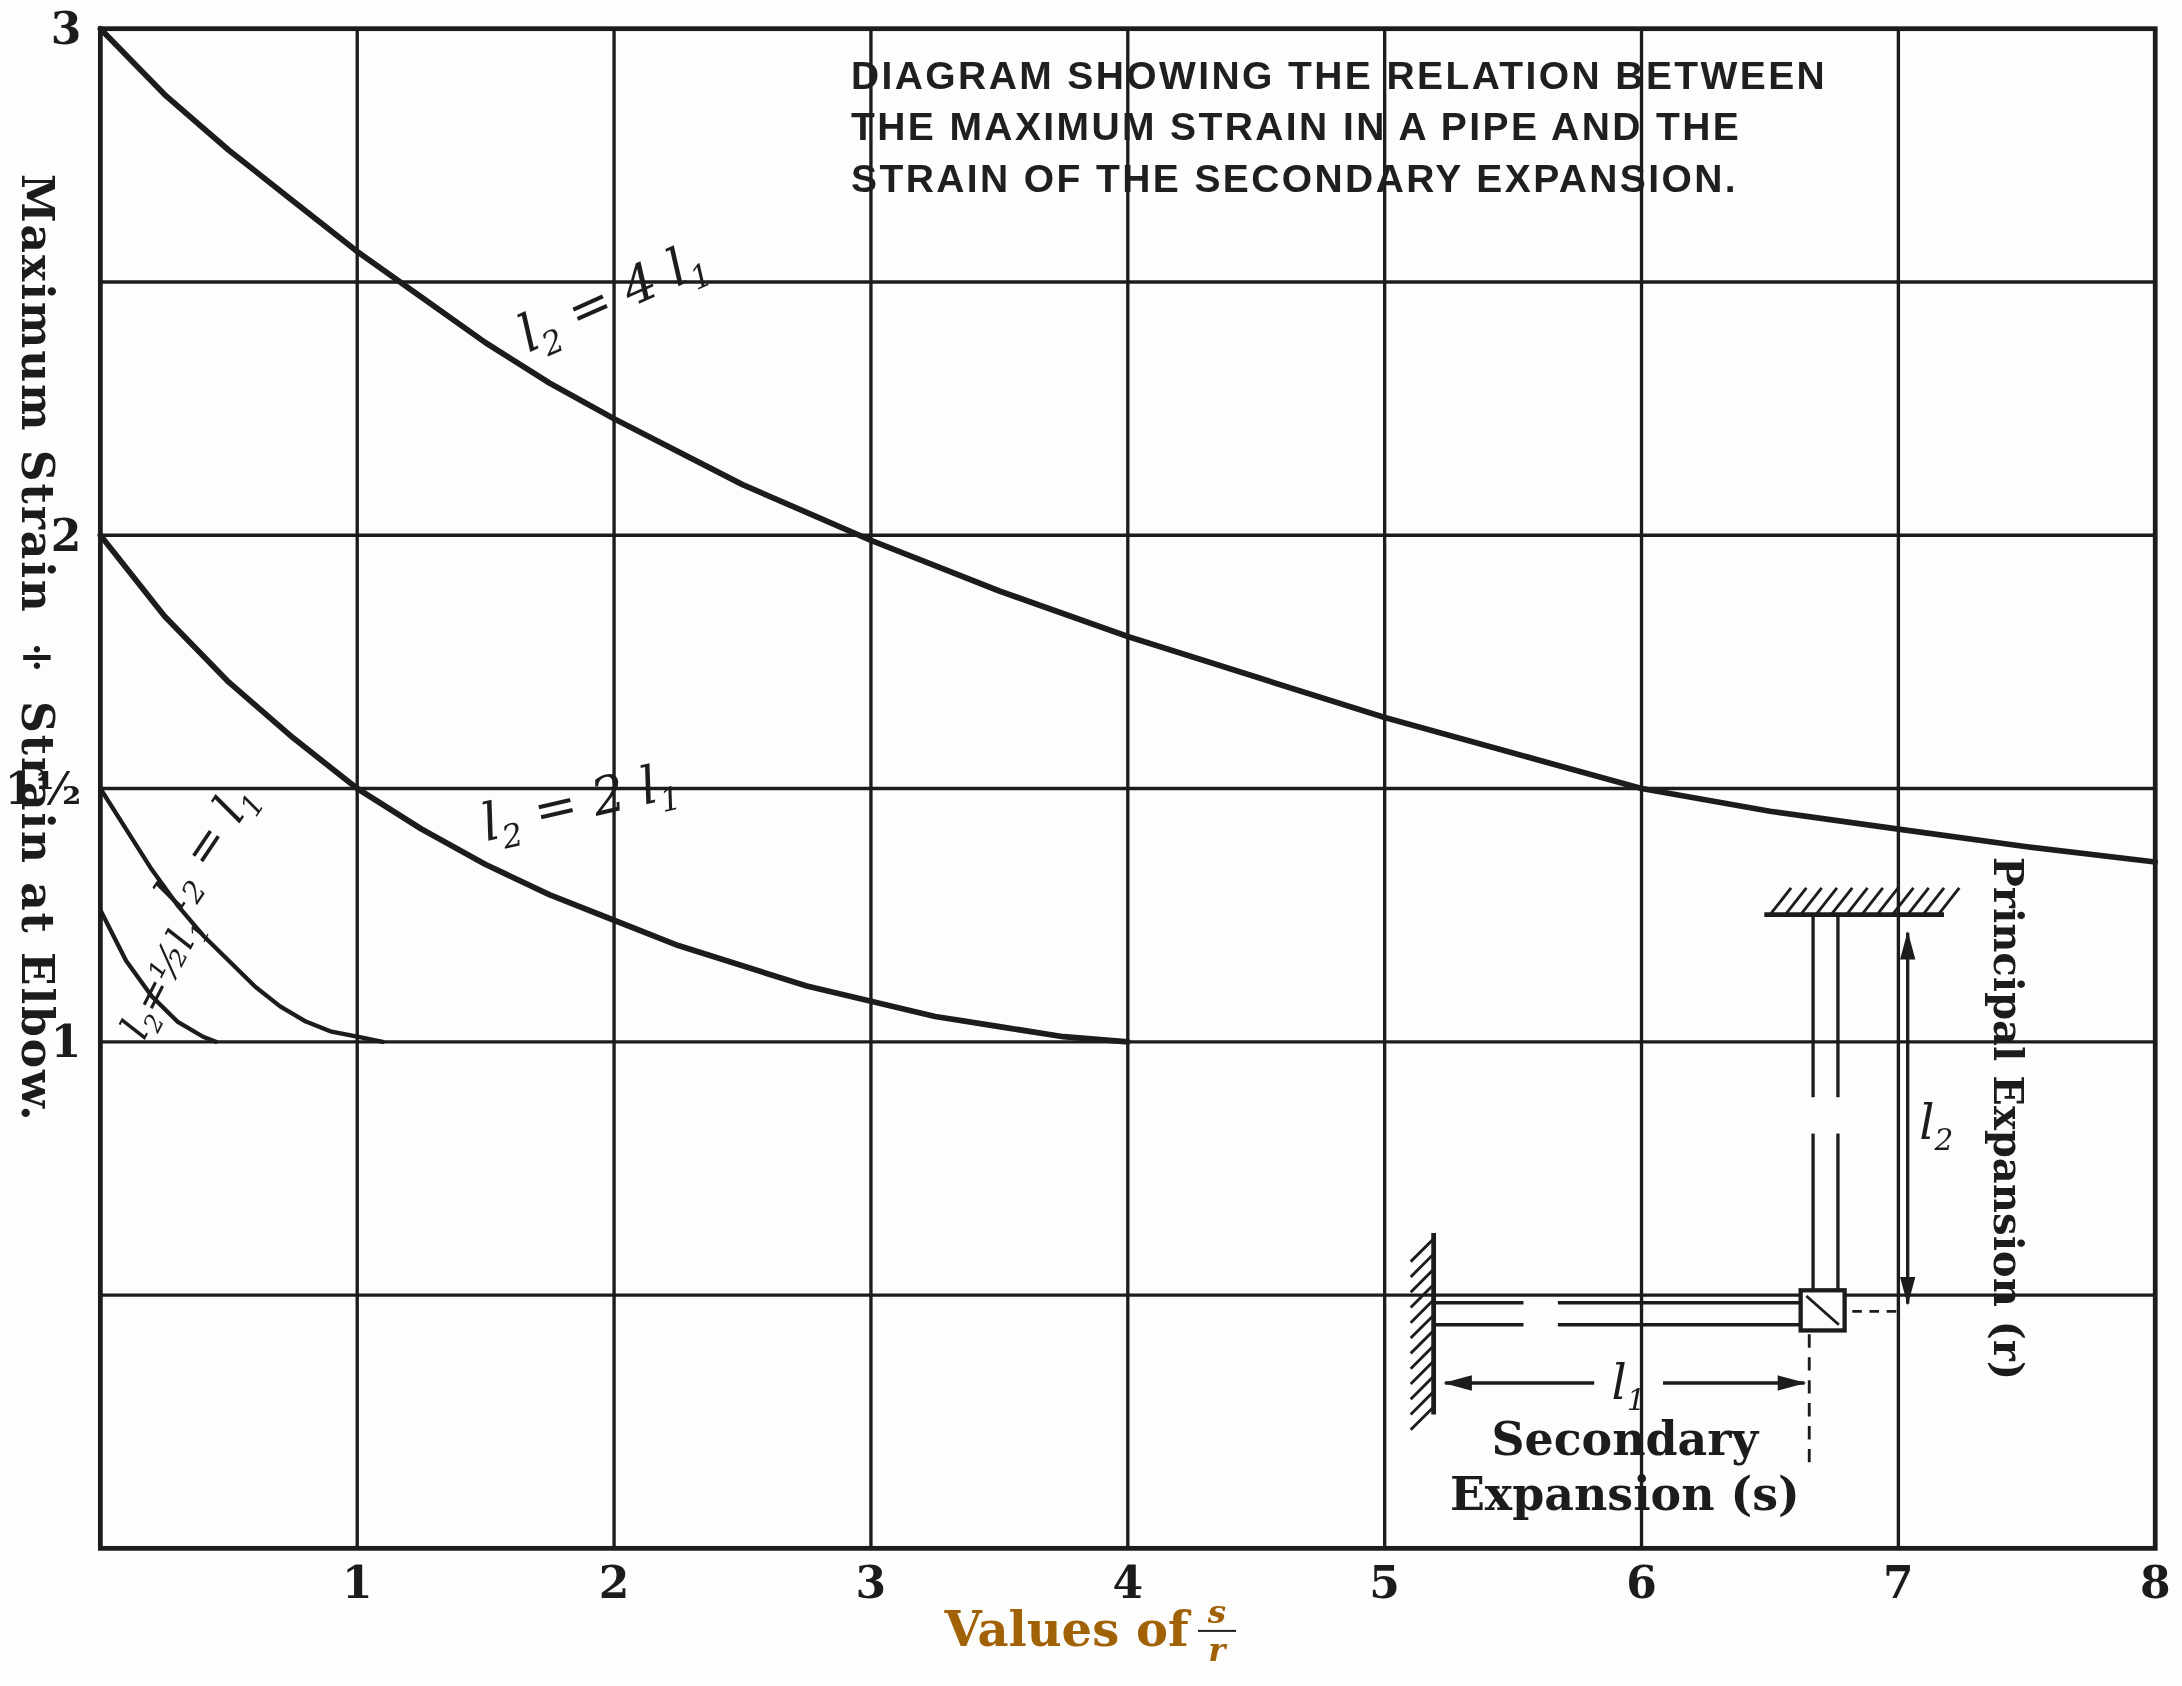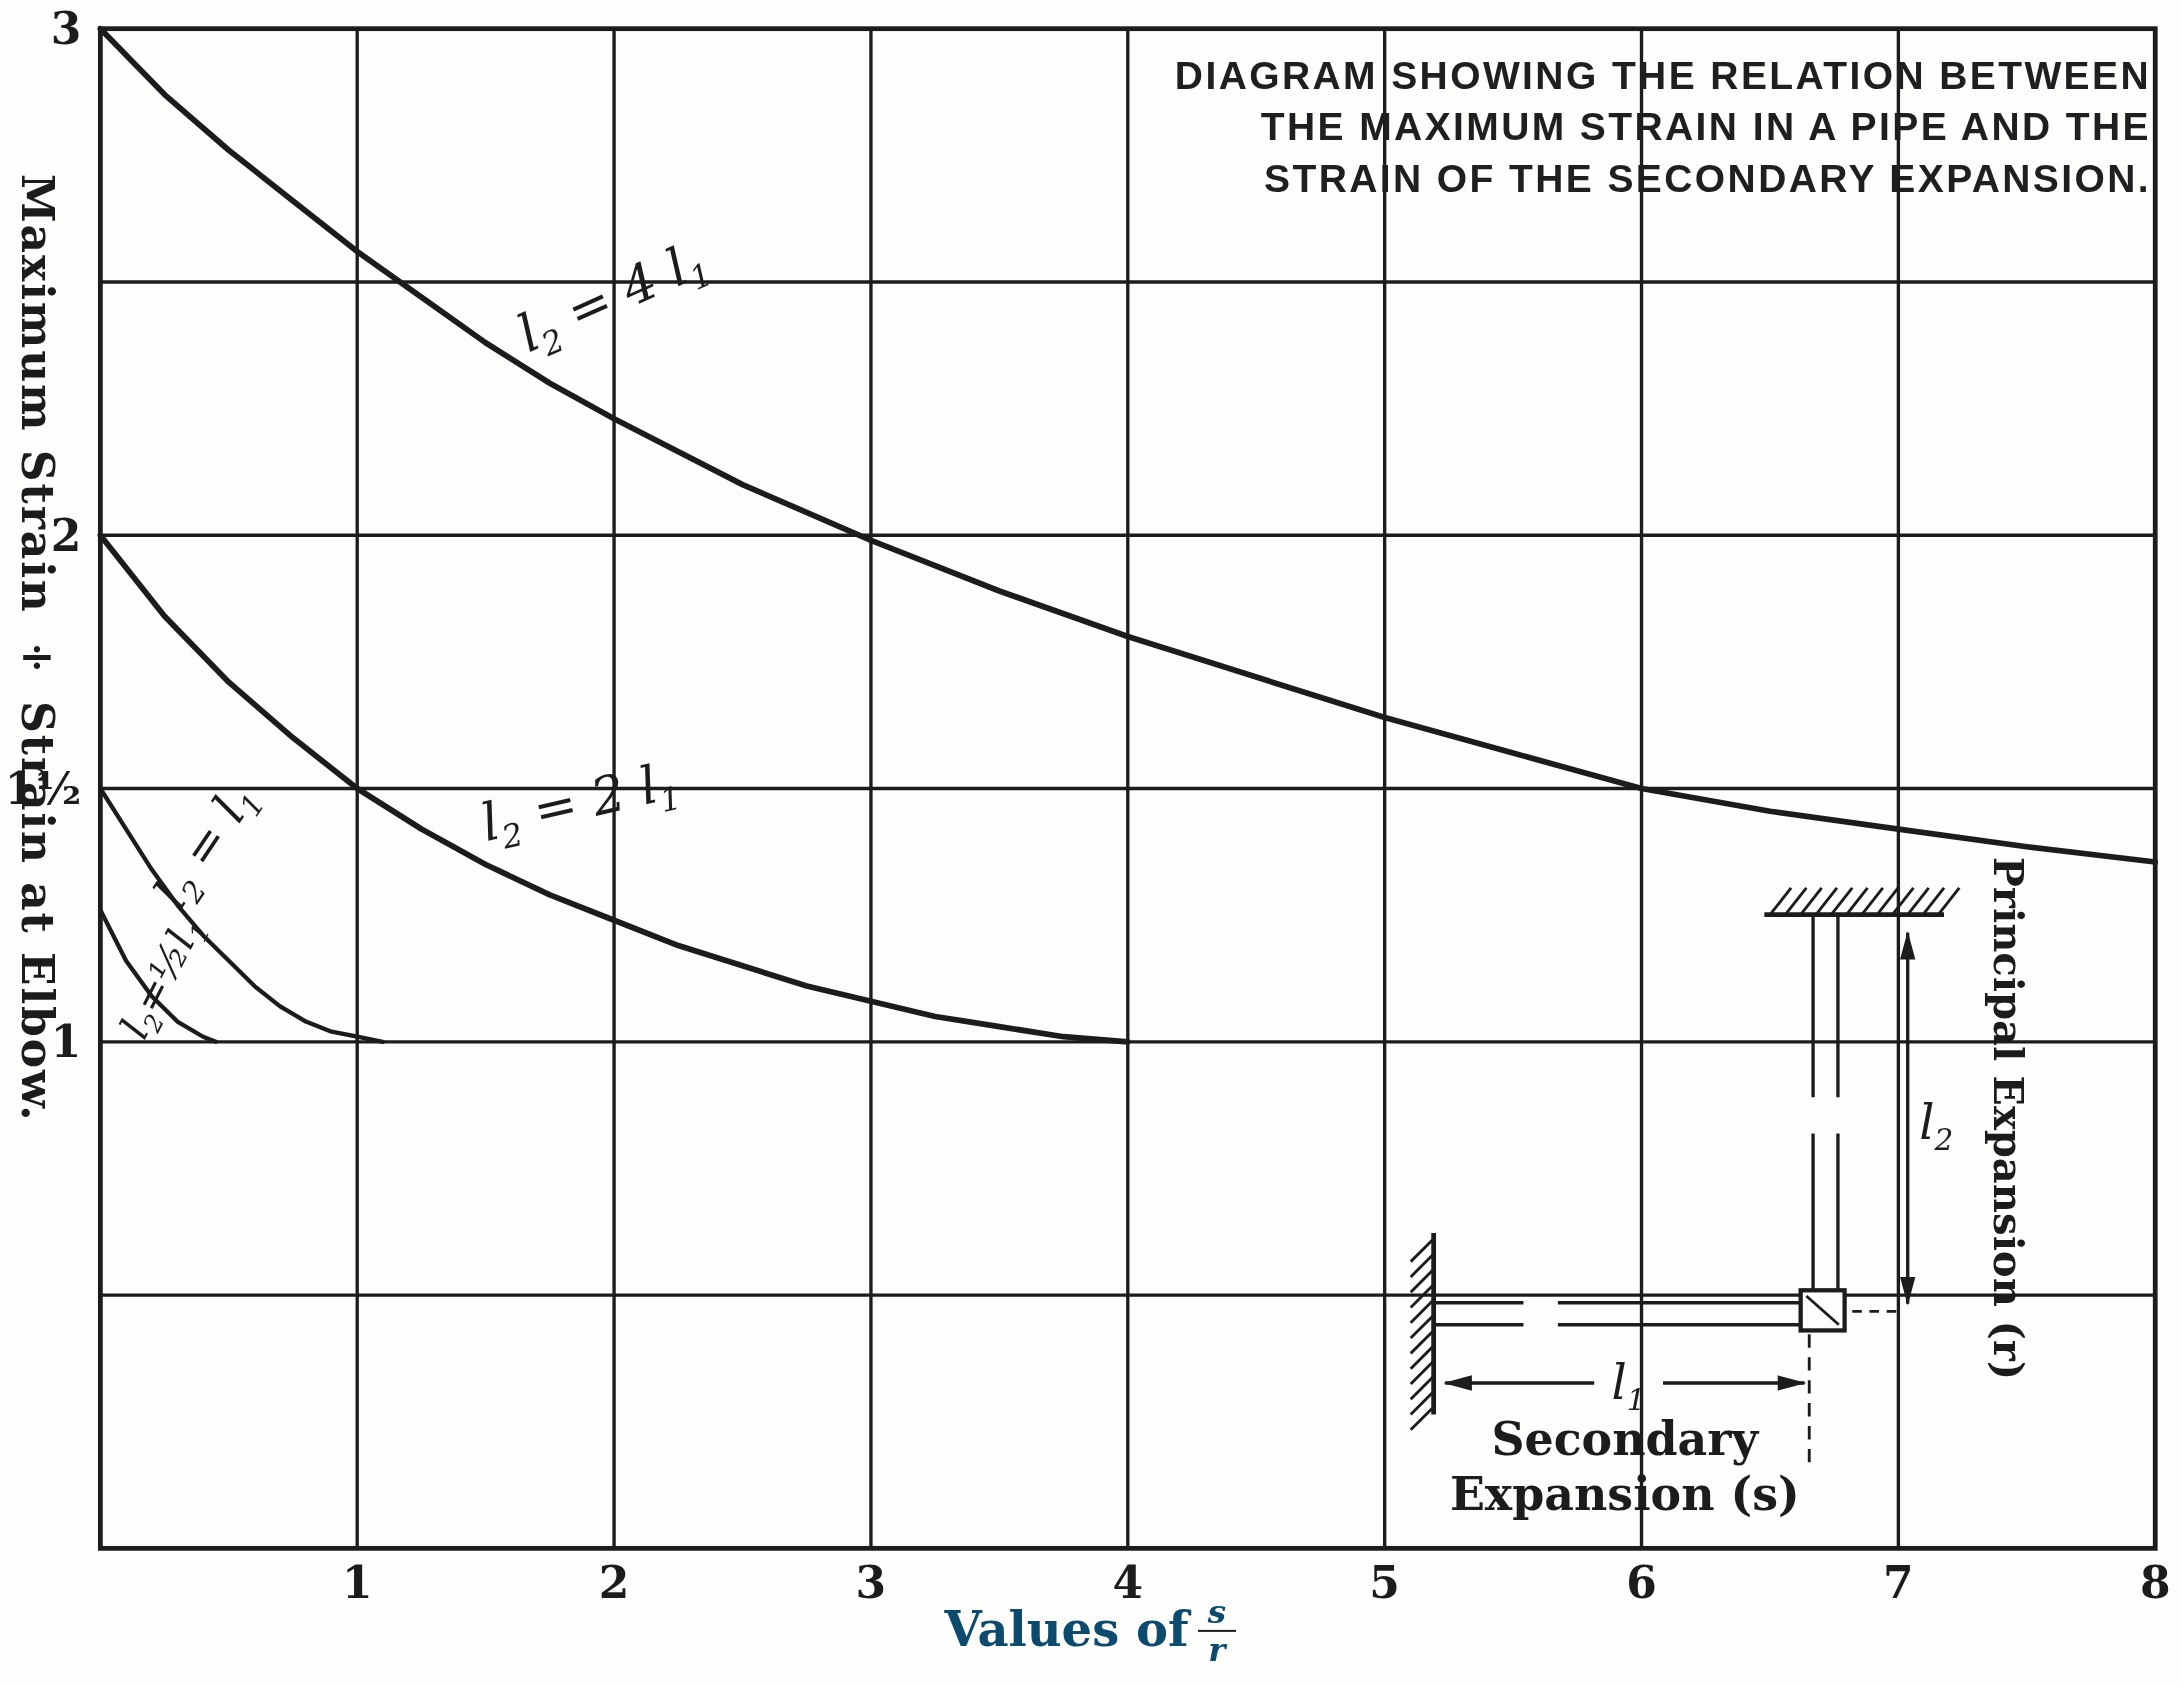--- a/index.html
+++ b/index.html
@@ -7,37 +7,37 @@
     position:relative;
     width:2182px;height:1686px;
     background:#fdfdfb;
     font-family:"DejaVu Serif",serif;
     color:#1c1c1c;
     overflow:hidden;
   }
   #chart-svg{position:absolute;left:0;top:0;}
   .title-block{
     position:absolute;top:50px;left:851px;width:1300px;
-    text-align:right;
+    text-align:left;
     font-family:"Liberation Sans",sans-serif;
     font-weight:700;font-size:39px;letter-spacing:2.4px;
     line-height:1.32;color:#1f1f1f;
   }
   .ylabel{
     position:absolute;top:174px;left:11.5px;
     writing-mode:vertical-rl;text-orientation:mixed;
     font-family:"DejaVu Serif",serif;
     font-weight:700;font-size:44px;letter-spacing:1.9px;color:#1c1c1c;
     white-space:nowrap;
   }
   .xlabel{
     position:absolute;top:1593px;left:0;width:2182px;
     display:flex;justify-content:center;align-items:center;gap:7.6px;
     font-family:"DejaVu Serif",serif;
-    font-weight:700;font-size:48px;color:#0c4a6e;
+    font-weight:700;font-size:48px;color:#a16207;
   }
   .xlabel .frac{
     display:inline-flex;flex-direction:column;align-items:center;
     font-style:italic;font-size:32.5px;line-height:1.05;margin:0 1.9px;
     transform:translateY(1.9px);
   }
   .xlabel .frac .num{border-bottom:2.9px solid #1c1c1c;padding:0 9.6px 1px;}
   .xlabel .frac .den{padding-top:1px;}
 </style>
 </head>

